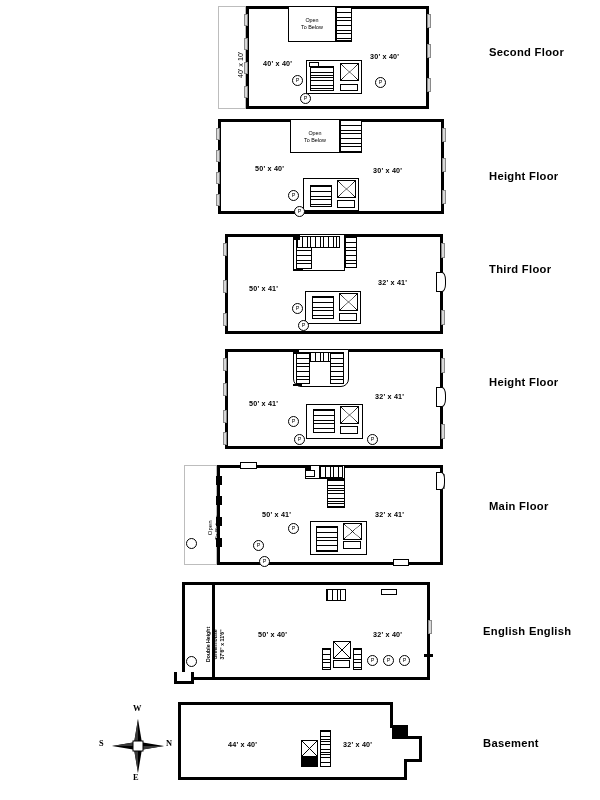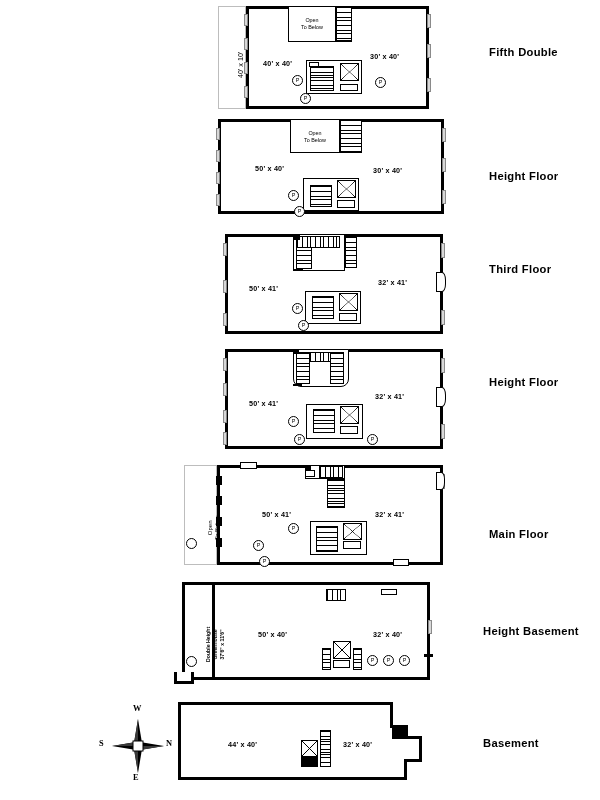--- a/index.html
+++ b/index.html
@@ -84,21 +84,21 @@
     <div class="closet" style="left:340px;top:84px;width:18px;height:7px;"></div>
     <div class="closet" style="left:309px;top:62px;width:10px;height:5px;"></div>
 
     <div class="dim b" style="left:263px;top:59px;">40' x 40'</div>
     <div class="dim b" style="left:370px;top:52px;">30' x 40'</div>
 
     <div class="pmark" style="left:292px;top:75px;">P</div>
     <div class="pmark" style="left:300px;top:93px;">P</div>
     <div class="pmark" style="left:375px;top:77px;">P</div>
 
-    <div class="floorlabel" style="left:489px;top:46px;">Fifth Double</div>
+    <div class="floorlabel" style="left:489px;top:46px;">Second Floor</div>
   </div>
 
   <div class="floor">
     <div class="wallbox" style="left:218px;top:119px;width:226px;height:95px;"></div>
     <div class="win" style="left:216px;top:128px;width:4px;height:12px;"></div>
     <div class="win" style="left:216px;top:150px;width:4px;height:12px;"></div>
     <div class="win" style="left:216px;top:172px;width:4px;height:12px;"></div>
     <div class="win" style="left:216px;top:194px;width:4px;height:12px;"></div>
     <div class="win" style="left:442px;top:128px;width:4px;height:14px;"></div>
     <div class="win" style="left:442px;top:158px;width:4px;height:14px;"></div>
@@ -207,21 +207,21 @@
 
     <div class="core" style="left:310px;top:521px;width:57px;height:34px;"></div>
     <div class="stair" style="left:316px;top:526px;width:22px;height:26px;"></div>
     <div class="elev" style="left:343px;top:523px;width:19px;height:17px;"></div>
     <div class="closet" style="left:343px;top:541px;width:18px;height:8px;"></div>
     <div class="dim b" style="left:262px;top:510px;">50' x 41'</div>
     <div class="dim b" style="left:375px;top:510px;">32' x 41'</div>
     <div class="pmark" style="left:288px;top:523px;">P</div>
     <div class="pmark" style="left:253px;top:540px;">P</div>
     <div class="pmark" style="left:259px;top:556px;">P</div>
-    <div class="floorlabel" style="left:489px;top:528px;text-align:center;">Main Floor</div>
+    <div class="floorlabel" style="left:489px;top:500px;text-align:center;">Main Floor</div>
   </div>
 
   <div class="floor">
     <div class="wallbox" style="left:182px;top:582px;width:248px;height:98px;"></div>
 
     <div class="blk" style="left:212px;top:585px;width:3px;height:92px;"></div>
     <div class="vgh" style="left:205px;top:662px;">
       <span>Double Height</span><br>
       <span>Greenhouse</span><br>
       <span>37'6" x 11'6"</span>
@@ -238,21 +238,21 @@
 
     <div class="elev" style="left:333px;top:641px;width:18px;height:18px;"></div>
     <div class="closet" style="left:333px;top:660px;width:17px;height:8px;"></div>
     <div class="stair" style="left:322px;top:648px;width:9px;height:22px;"></div>
     <div class="stair" style="left:353px;top:648px;width:9px;height:22px;"></div>
     <div class="dim b" style="left:258px;top:630px;">50' x 40'</div>
     <div class="dim b" style="left:373px;top:630px;">32' x 40'</div>
     <div class="pmark" style="left:367px;top:655px;">P</div>
     <div class="pmark" style="left:383px;top:655px;">P</div>
     <div class="pmark" style="left:399px;top:655px;">P</div>
-    <div class="floorlabel" style="left:483px;top:625px;">Height Basement</div>
+    <div class="floorlabel" style="left:483px;top:625px;">English English</div>
   </div>
 
   <div class="floor">
 
     <div class="wallbox" style="left:178px;top:702px;width:215px;height:78px;border-right:none;"></div>
 
     <div class="blk" style="left:390px;top:702px;width:3px;height:26px;"></div>
     <div class="blk" style="left:390px;top:725px;width:18px;height:3px;"></div>
     <div class="blk" style="left:405px;top:725px;width:3px;height:14px;"></div>
     <div class="blk" style="left:405px;top:736px;width:17px;height:3px;"></div>

